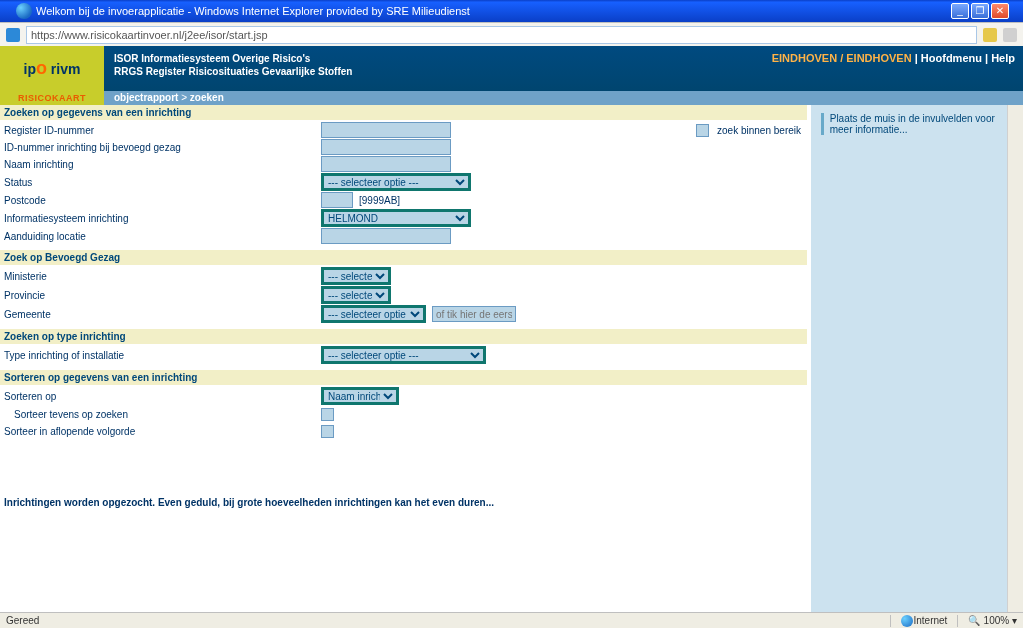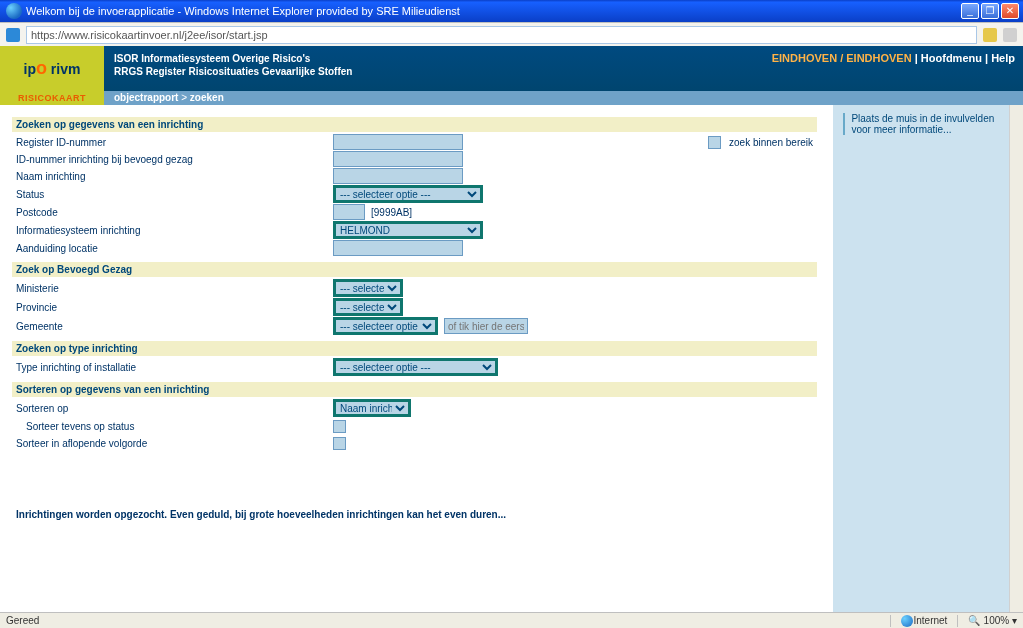--- a/index.html
+++ b/index.html
@@ -1,18 +1,18 @@
 <!DOCTYPE html>
 <html><head>
 <meta charset="utf-8">
 <style>
 * { margin:0; padding:0; box-sizing:border-box; }
 body { font-family: Verdana, Arial, sans-serif; font-size:10px; background:#fff; color:#003366; }
 
-.ie-titlebar { height:22px; background:linear-gradient(#0a3fc7,#1760ff 10%,#0a3fc7); display:flex; align-items:center; padding:0 4px; color:#fff; font-size:11px; }
+.ie-titlebar { height:22px; background:linear-gradient(#0a3fc7,#1760ff 10%,#0a3fc7); display:flex; align-items:center; padding:0 14px; color:#fff; font-size:11px; }
 .ie-titlebar .ie-icon { width:16px; height:16px; margin:0 4px 0 2px; background:radial-gradient(circle at 30% 30%, #6bd0ff 0%, #1a6ac4 70%); border-radius:50%; display:inline-block; }
 .ie-titlebar .title-text { flex:1; white-space:nowrap; overflow:hidden; }
 .ie-titlebar .win-btns { display:flex; gap:2px; }
 .win-btn { width:18px; height:16px; border:1px solid #fff; border-radius:2px; display:flex; align-items:center; justify-content:center; font-size:10px; line-height:1; }
 .win-min,.win-max { background:linear-gradient(#7aa8ff,#3a6fd8); }
 .win-close { background:linear-gradient(#ff8a6b,#e04a2a); }
 
 .addr-bar { height:24px; background:#f4f3ee; border-top:1px solid #bfbfbf; display:flex; align-items:center; padding:8px 6px; gap:6px; }
 .fav-icon { width:14px; height:14px; background:#2c89d8; border-radius:2px; }
 .addr-input-wrap { flex:1; display:flex; align-items:center; background:#fff; border:1px solid #a9c7e7; height:18px; padding:0 4px; }
@@ -30,21 +30,21 @@
 .brand-texts { padding:6px 10px; font-size:10px; font-weight:bold; line-height:1.3; }
 .brand-right { position:absolute; right:8px; top:6px; font-size:11px; font-weight:bold; }
 .brand-right .orange { color:#ffb347; }
 .brand-right a { color:#fff; text-decoration:none; }
 .brand-right .sep { color:#fff; }
 
 .crumb-bar { height:14px; background:#6fa2c8; margin-left:104px; padding-left:10px; font-size:10px; color:#fff; line-height:14px; }
 .crumb-bar b { font-weight:bold; }
 
 .main-area { flex:1; display:flex; overflow:hidden; }
-.form-col { flex:1; padding:12px; }
+.form-col { flex:1; padding:0; }
 .help-col { width:200px; background:#cce2ef; padding:8px 10px; border-left:4px solid #fff; font-size:10px; color:#00487a; }
 .help-bar { display:flex; }
 .help-bar .stripe { width:4px; background:#68a9c9; margin-right:6px; }
 
 .section-head { background:#f2efc7; color:#00487a; font-weight:bold; font-size:10px; padding:2px 4px; margin:0 0 2px 0; }
 .form-table { width:805px; }
 .form-row { display:flex; align-items:center; min-height:16px; margin-bottom:1px; }
 .form-label { width:321px; padding-left:4px; color:#003366; font-size:10px; }
 .form-ctrl { flex:1; display:flex; align-items:center; gap:6px; }
 input[type=text].fld { height:16px; border:1px solid #6b9bc3; background:#b9d5e6; font-size:10px; padding:0 3px; }
@@ -213,21 +213,21 @@
       <div class="sect-wrap" style="margin-top:6px;">
         <div class="section-head">Sorteren op gegevens van een inrichting</div>
         <div class="form-table">
           <div class="form-row">
             <div class="form-label">Sorteren op</div>
             <div class="form-ctrl">
                 <select class="fld" style="width:78px"><option>Naam inrichting</option></select>
               </div>
           </div>
           <div class="form-row">
-            <div class="form-label" style="padding-left:14px">Sorteer tevens op status</div>
+            <div class="form-label" style="padding-left:14px">Sorteer tevens op zoeken</div>
             <div class="form-ctrl">
                 <input type="checkbox" class="chk" style="">
               </div>
           </div>
           <div class="form-row">
             <div class="form-label">Sorteer in aflopende volgorde</div>
             <div class="form-ctrl">
                 <input type="checkbox" class="chk" style="">
               </div>
           </div>

